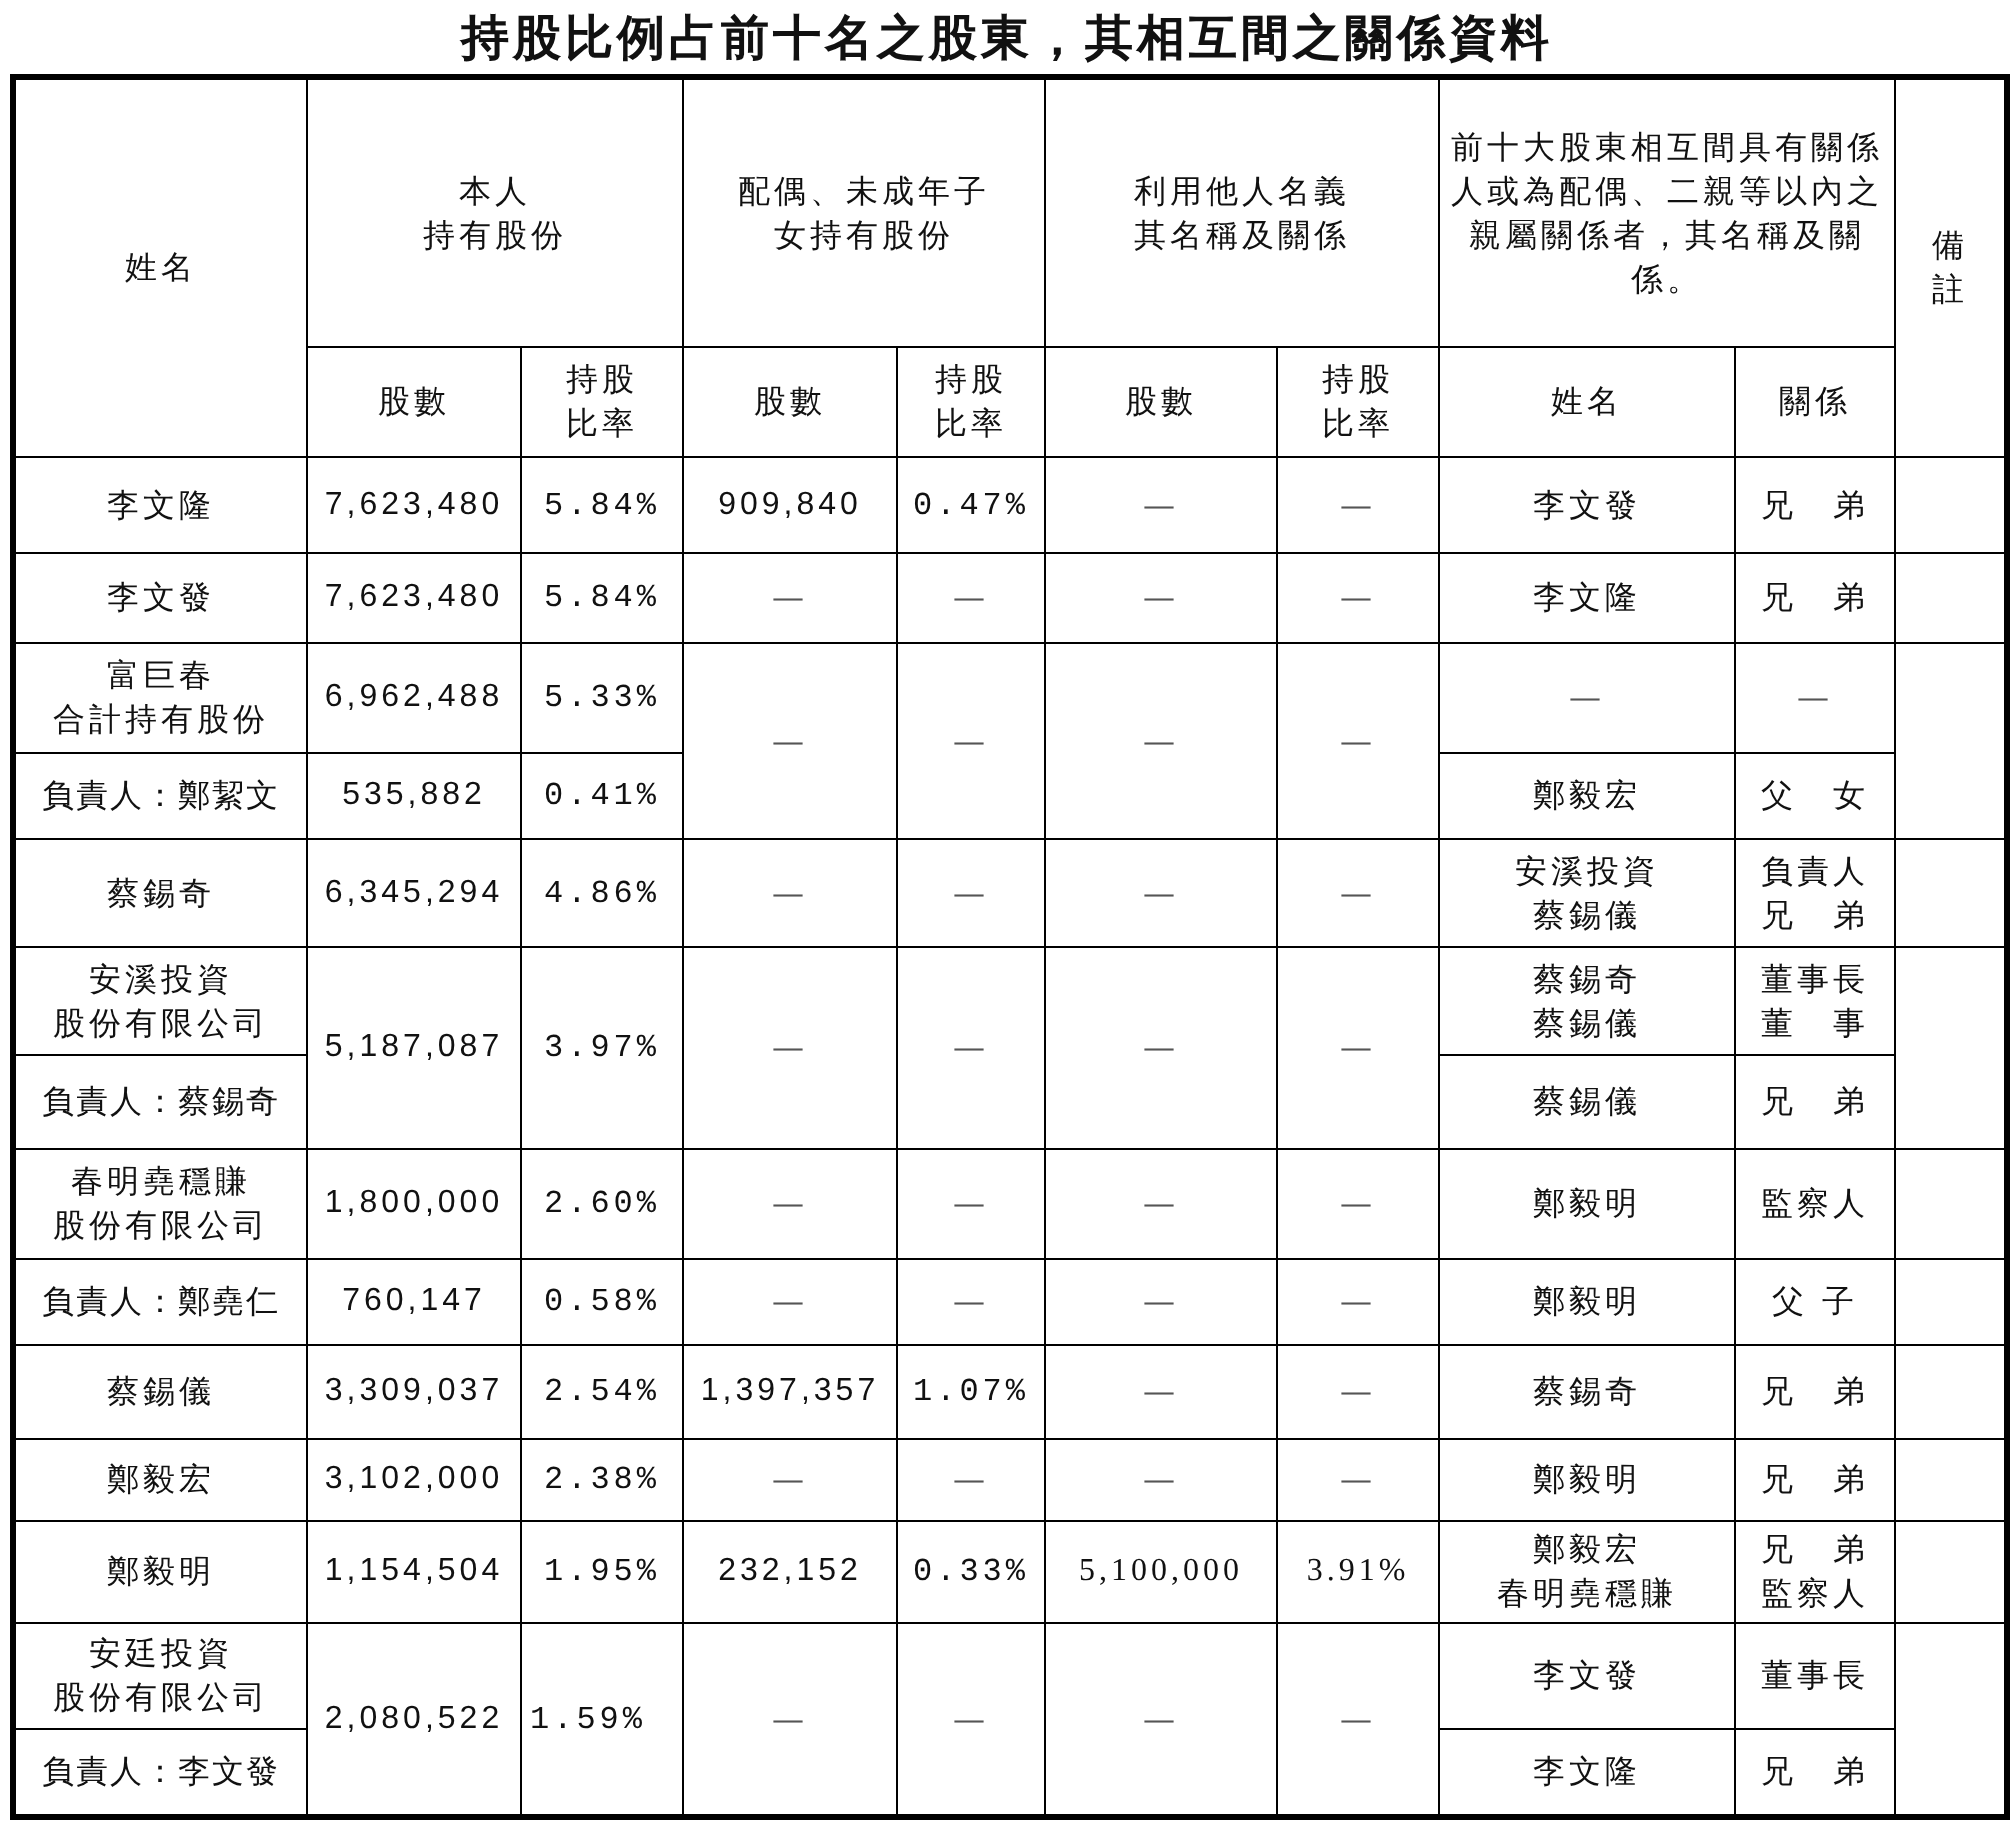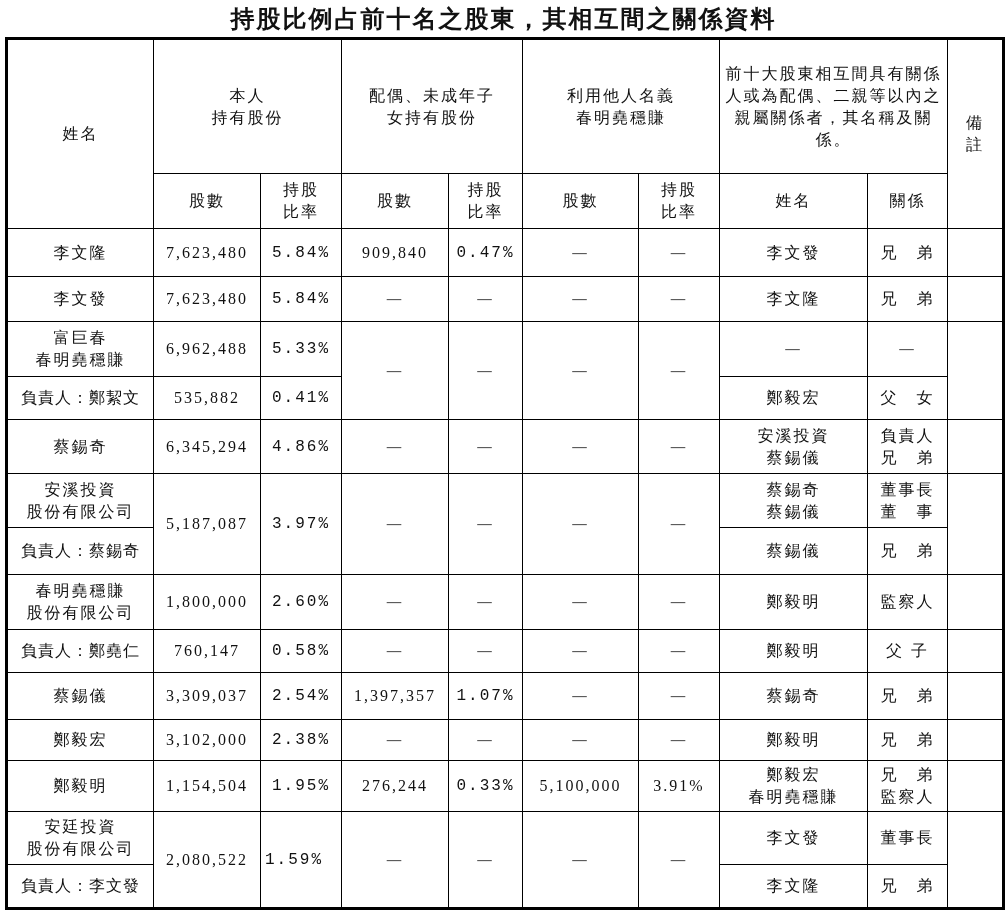--- a/index.html
+++ b/index.html
@@ -26,21 +26,21 @@
     font-size: 16px;
     line-height: 22px;
     text-align: center;
     vertical-align: middle;
     white-space: pre-line;
     letter-spacing: 2px;
   }
   td.hdr { font-size: 18px; line-height: 24px; letter-spacing: 4px; margin-top: 36px; }
   td.hdr-rel { text-align: left; font-size: 17px; line-height: 23px; letter-spacing: 4px; padding: 0 6px; }
   td.sub { font-size: 16px; letter-spacing: 2px; }
-  td.num { text-align: right; font-family: Liberation Serif, serif; font-size: 16px; letter-spacing: 0; padding-right: 8px; }
+  td.num { text-align: right; font-family: Liberation Sans, sans-serif; font-size: 16px; letter-spacing: 0; padding-right: 8px; }
   td.pct { text-align: right; font-family: Liberation Mono, monospace; font-size: 16px; letter-spacing: 0; padding-right: 8px; }
   td.dash { color: #555; letter-spacing: 0; }
   td.dashr { color: #555; text-align: right; padding-right: 14px; letter-spacing: 0; }
   td.name { letter-spacing: 3px; }
   td.rel { letter-spacing: 3px; }
   td.cnum { text-align: center; font-family: "Liberation Serif", serif; letter-spacing: 0; }
 </style>
 </head>
 <body>
 
@@ -61,21 +61,21 @@
   </colgroup>
 
   <tbody>
       <tr style="height:135px">
     <td class="hdr" rowspan="2">姓名</td>
     <td class="hdr" colspan="2">本人
 持有股份</td>
     <td class="hdr" colspan="2">配偶、未成年子
 女持有股份</td>
     <td class="hdr" colspan="2">利用他人名義
-春明堯穩賺</td>
+其名稱及關係</td>
     <td class="hdr-rel" colspan="2">前十大股東相互間具有關係人或為配偶、二親等以內之親屬關係者，其名稱及關係。</td>
     <td class="hdr" rowspan="2">備
 註</td>
   </tr>
 
   <tr style="height:55px">
     <td class="sub">股數</td>
     <td class="sub">持股
 比率</td>
     <td class="sub">股數</td>
@@ -109,21 +109,21 @@
     <td class="dashr">—</td>
     <td class="dash">—</td>
     <td class="dash">—</td>
     <td class="name">李文隆</td>
     <td class="rel">兄　弟</td>
     <td></td>
   </tr>
 
   <tr style="height:55px">
     <td class="name">富巨春
-春明堯穩賺</td>
+合計持有股份</td>
     <td class="num">6,962,488</td>
     <td class="pct">5.33%</td>
     <td class="dashr" rowspan="2">—</td>
     <td class="dashr" rowspan="2">—</td>
     <td class="dash" rowspan="2">—</td>
     <td class="dash" rowspan="2">—</td>
     <td class="dash">—</td>
     <td class="dash">—</td>
     <td rowspan="2"></td>
   </tr>
@@ -223,21 +223,21 @@
     <td class="dash">—</td>
     <td class="name">鄭毅明</td>
     <td class="rel">兄　弟</td>
     <td></td>
   </tr>
 
   <tr style="height:51px">
     <td class="name">鄭毅明</td>
     <td class="num">1,154,504</td>
     <td class="pct">1.95%</td>
-    <td class="num">276,244</td>
+    <td class="num">232,152</td>
     <td class="pct">0.33%</td>
     <td class="cnum">5,100,000</td>
     <td class="cnum">3.91%</td>
     <td class="name">鄭毅宏
 春明堯穩賺</td>
     <td class="rel">兄　弟
 監察人</td>
     <td></td>
   </tr>
 

